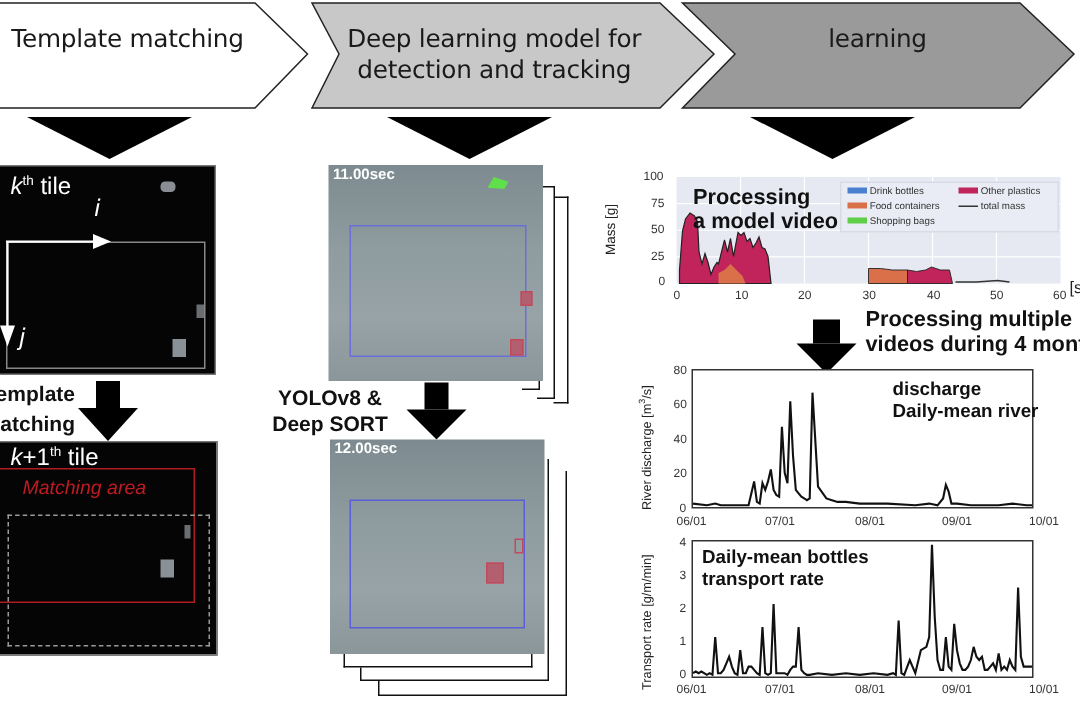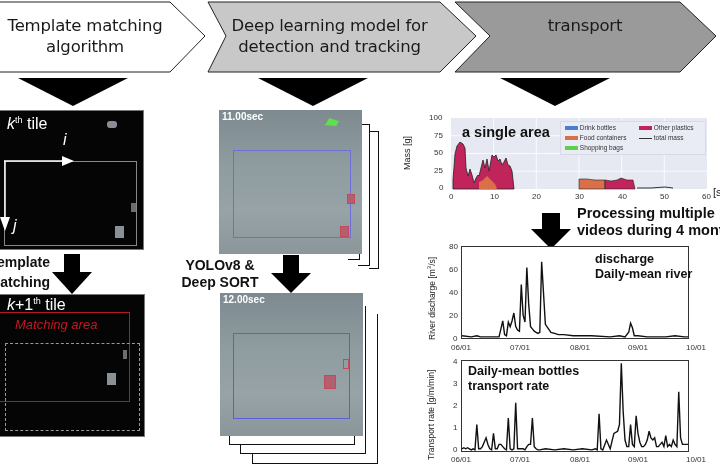--- a/index.html
+++ b/index.html
@@ -26,28 +26,27 @@
   <polygon points="208,2 440,2 476,36 440,72 208,72 226,36" fill="#c8c8c8" stroke="#222" stroke-width="1"></polygon>
 
   <polygon points="-2,2 170,2 205,36 170,72 -2,72" fill="#ffffff" stroke="#222" stroke-width="1"></polygon>
 
   <polyline points="176,0 212,36 176,74" fill="none" stroke="#fff" stroke-width="4"></polyline>
   <polyline points="446,0 482,36 446,74" fill="none" stroke="#fff" stroke-width="4"></polyline>
 </svg>
 
 <div class="banner-text" style="left:0;top:15px;width:170px;">
   <div>Template matching</div>
-  <div>algorithm</div>
 </div>
 <div class="banner-text" style="left:222px;top:15px;width:215px;">
   <div>Deep learning model for</div>
   <div>detection and tracking</div>
 </div>
 <div class="banner-text" style="left:480px;top:15px;width:210px;">
-  <div>transport</div>
+  <div>learning</div>
 </div>
 
 <svg style="left:18px;top:78px;width:110px;height:30px;" viewBox="0 0 110 30">
     <polygon points="0,0 110,0 55,28" fill="#000"></polygon>
   </svg>
 <svg style="left:258px;top:78px;width:110px;height:30px;" viewBox="0 0 110 30">
     <polygon points="0,0 110,0 55,28" fill="#000"></polygon>
   </svg>
 <svg style="left:500px;top:78px;width:110px;height:30px;" viewBox="0 0 110 30">
     <polygon points="0,0 110,0 55,28" fill="#000"></polygon>
@@ -162,21 +161,22 @@
 
 <div class="abs" style="left:560px;top:121px;width:146px;height:34px;background:#e9ecf4;border:1px solid #d8dbe4;font-size:6.5px;color:#333;">
   <div class="abs" style="left:4px;top:2px;"><span style="display:inline-block;width:13px;height:4px;background:#4a7fd0;vertical-align:middle;"></span> Drink bottles</div>
   <div class="abs" style="left:4px;top:12px;"><span style="display:inline-block;width:13px;height:4px;background:#d9704a;vertical-align:middle;"></span> Food containers</div>
   <div class="abs" style="left:4px;top:22px;"><span style="display:inline-block;width:13px;height:4px;background:#5fcf4a;vertical-align:middle;"></span> Shopping bags</div>
   <div class="abs" style="left:78px;top:2px;"><span style="display:inline-block;width:13px;height:4px;background:#c0245a;vertical-align:middle;"></span> Other plastics</div>
   <div class="abs" style="left:78px;top:12px;"><span style="display:inline-block;width:13px;height:1px;background:#333;vertical-align:middle;"></span> total mass</div>
 </div>
 
 <div class="abs bold" style="left:462px;top:124px;font-size:14.5px;line-height:16px;color:#111;">
-  <div>a single area</div>
+  <div>Processing</div>
+  <div>a model video</div>
 </div>
 
 <svg style="left:531px;top:213px;width:40px;height:36px;" viewBox="0 0 40 36">
     <rect x="11" y="0" width="18" height="16" fill="#000"></rect>
     <polygon points="0,16 40,16 20,36" fill="#000"></polygon>
   </svg>
 <div class="abs bold" style="left:577px;top:205px;font-size:14.5px;line-height:17px;white-space:nowrap;">
   <div>Processing multiple</div>
   <div>videos during 4 months</div>
 </div>

